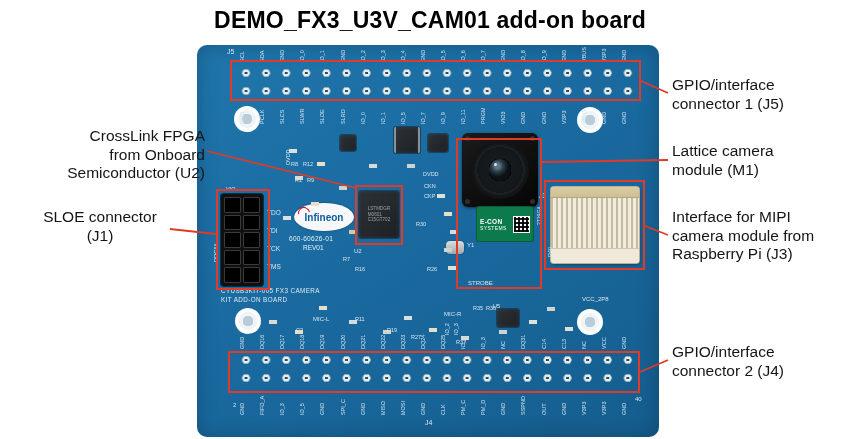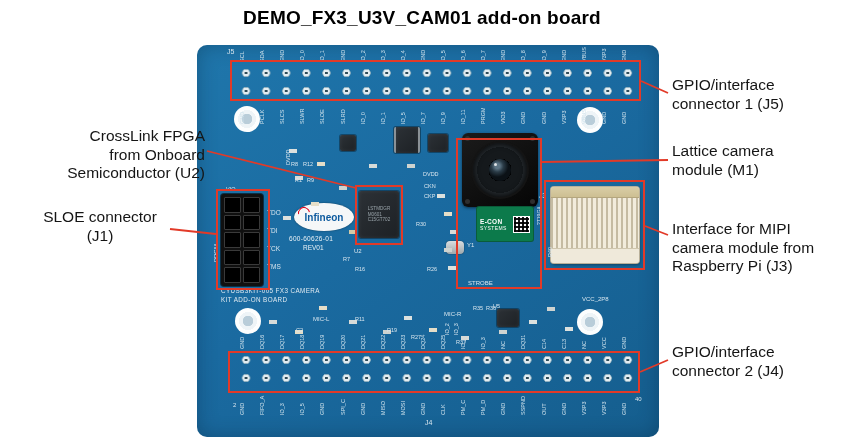--- a/index.html
+++ b/index.html
@@ -1,21 +1,21 @@
 <!DOCTYPE html>
 <html><head>
 <meta charset="utf-8">
 <style>
   * { margin:0; padding:0; box-sizing:border-box; }
   html,body { background:#fff; }
   body { font-family:"Liberation Sans", sans-serif; }
   .stage { position:relative; width:850px; height:439px; background:#fff; overflow:hidden; }
 
-  .title { position:absolute; top:7px; left:0; width:812px; text-align:center;
-           font-size:19px; font-weight:bold; color:#000; letter-spacing:.2px;padding-left:32px; }
+  .title { position:absolute; top:7px; left:8px; width:812px; text-align:center;
+           font-size:23px; font-weight:bold; color:#000; letter-spacing:.2px;padding-left:32px; }
 
   
   .board { position:absolute; left:197px; top:45px; width:462px; height:392px;
            background:linear-gradient(145deg,#1f76ab 0%,#1a6aa0 45%,#155e8e 100%);
            border-radius:10px; box-shadow: inset 0 0 20px rgba(0,25,45,.3); }
 
   .hole { position:absolute; width:26px; height:26px; border-radius:50%;
           background:radial-gradient(circle,#b9cdd9 0 5px,#eef4f7 5.5px 9px,#fdfefe 9px 100%); }
   .h-tl { left:37px; top:61px; } .h-tr { left:380px; top:62px; }
   .h-bl { left:38px; top:263px; } .h-br { left:380px; top:264px; }
@@ -116,21 +116,21 @@
   .box-j3 { left:544px; top:180px; width:101px; height:90px; }
   .box-j4 { left:228px; top:351px; width:412px; height:42px; }
 
   .overlay { position:absolute; left:0; top:0; width:850px; height:439px; pointer-events:none; }
 
   .label { position:absolute; font-size:15.5px; line-height:18.5px; color:#151515; white-space:pre-line; }
   .lbl-fpga { left:0; top:127px; width:205px; text-align:right; }
   .lbl-jtag { left:30px; top:208px; width:140px; text-align:center; }
   .lbl-j5 { left:672px; top:76px; }
   .lbl-m1 { left:672px; top:142px; }
-  .lbl-j3 { left:672px; top:208px;margin-top:12px; }
+  .lbl-j3 { left:672px; top:208px; }
   .lbl-j4 { left:672px; top:343px; }
 </style>
 </head>
 <body>
 
 <div class="stage">
 
   <div class="title">DEMO_FX3_U3V_CAM01 add-on board</div>
 
   <div class="board">

